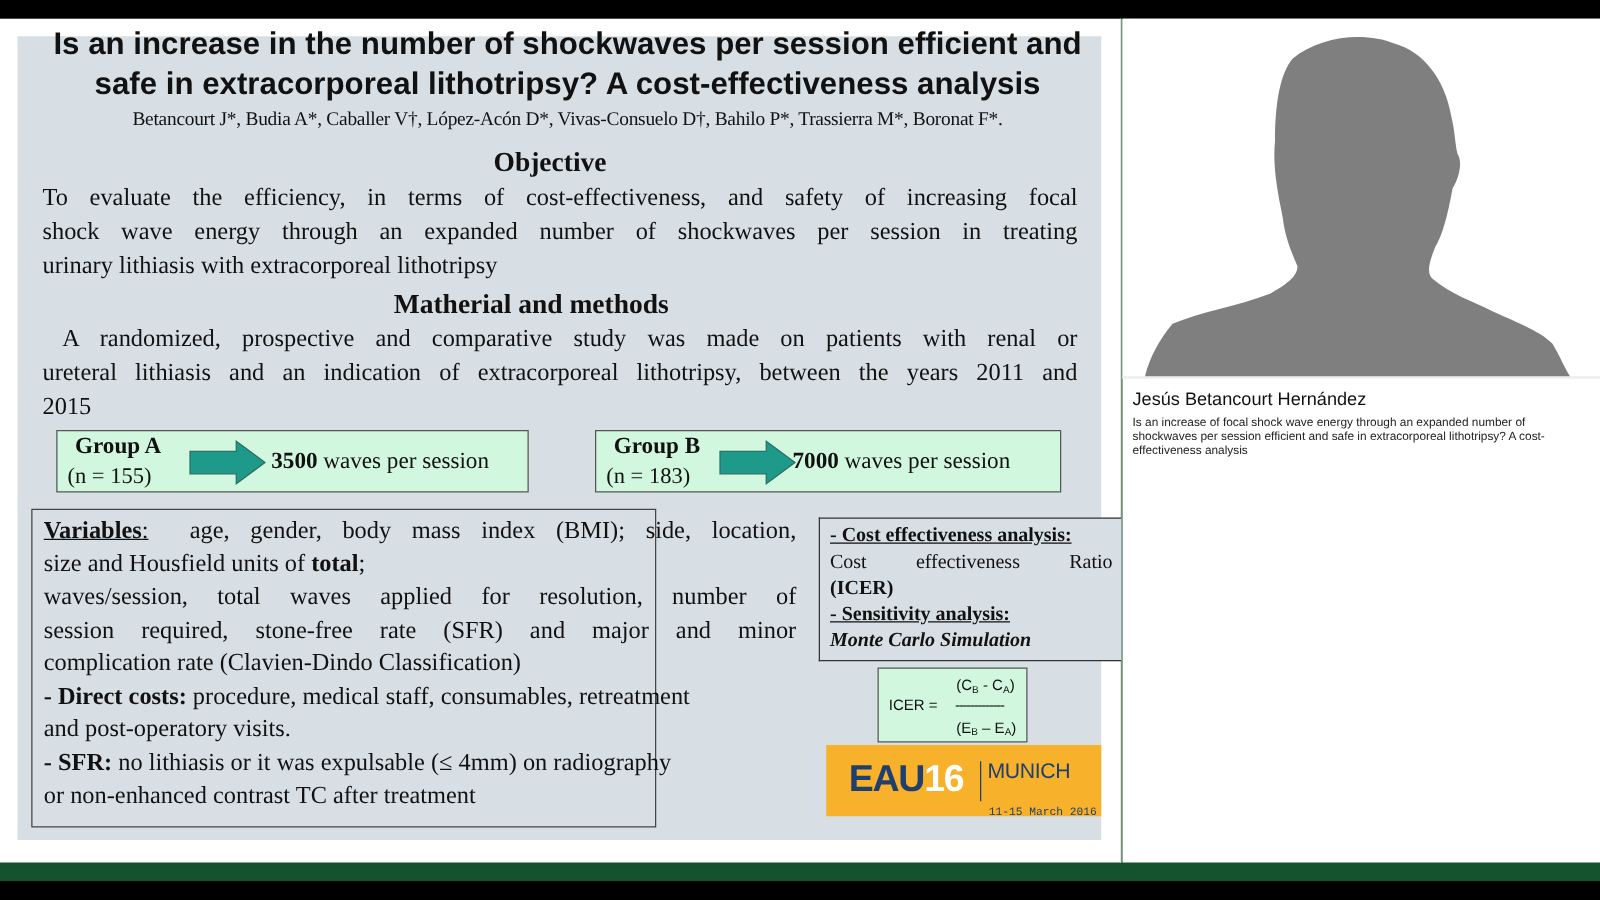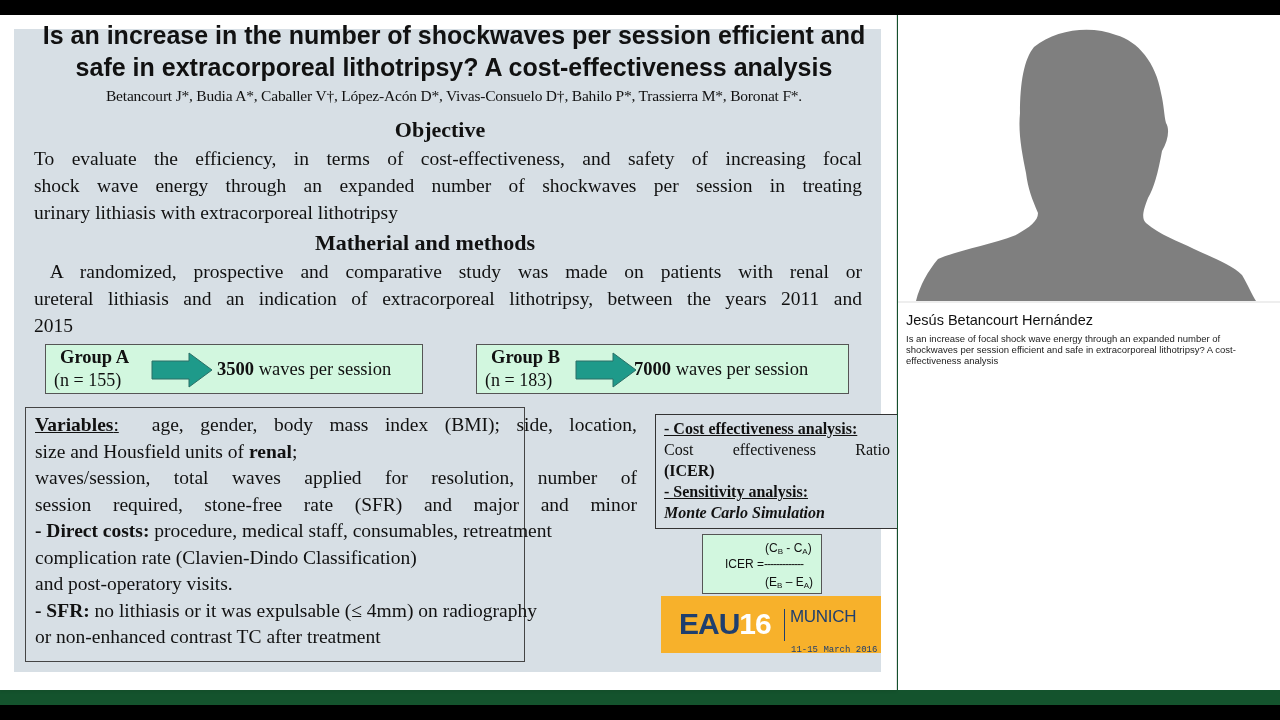--- a/index.html
+++ b/index.html
@@ -36,21 +36,21 @@
   .var-text .line { display: block; }
   .var-text .just { text-align: justify; text-align-last: justify; }
   .u-bold { font-weight: bold; text-decoration: underline; }
 
   .cea-box { position: absolute; left: 655px; top: 399px; width: 242px; height: 115px; border: 1px solid #333; border-right: none; background: #d7dfe5; }
   .cea-text { position: absolute; left: 8px; top: 3px; width: 226px; font-size: 16px; line-height: 21px; color: #111; }
   .cea-text .just { text-align-last: justify; text-align: justify; display: block; }
 
   .icer-box { position: absolute; left: 702px; top: 519px; width: 120px; height: 60px; background: #d2f7df; border: 1px solid #555;
               font-family: "Liberation Sans", sans-serif; font-size: 12px; color: #111; }
-  .icer-label { position: absolute; left: 22px; top: 22px; text-align: right; }
+  .icer-label { position: absolute; left: 8px; top: 22px; text-align: right; }
   .icer-num { position: absolute; left: 62px; top: 6px; }
   .icer-bar { position: absolute; left: 61px; top: 22px; letter-spacing: -1px; }
   .icer-den { position: absolute; left: 62px; top: 40px; }
   .icer-box sub { font-size: 8px; vertical-align: -2px; }
 
   .eau-banner { position: absolute; left: 661px; top: 581px; width: 220px; height: 57px; background: #f7b12b; }
   .eau-main { position: absolute; left: 18px; top: 11px; font-family: "Liberation Sans", sans-serif; font-weight: bold; font-size: 30px; letter-spacing: -1px; }
   .eau-main .eau { color: #1f3f6e; }
   .eau-main .yr { color: #fff; }
   .eau-sep { position: absolute; left: 123px; top: 13px; width: 1px; height: 32px; background: #1f3f6e; }
@@ -108,25 +108,25 @@
       <span class="group-n">(n = 183)</span>
       <svg class="arrow" style="left:98px; top:7px;" viewBox="0 0 62 36">
         <path d="M1 9 H38 V1 L61 18 L38 35 V27 H1 Z" fill="#1e9a8a" stroke="#2b6f66" stroke-width="1"></path>
       </svg>
       <span class="group-waves" style="left:157px; top:14px;"><b>7000</b><span> waves per session</span></span>
     </div>
 
     <div class="var-box">
       <div class="var-text">
         <span class="line just"><span class="u-bold">Variables</span><span style="text-decoration:underline">:</span><span style="white-space:pre">  age, gender, body mass index (BMI); side, location,</span></span>
-        <span class="line"><span>size and Housfield units of </span><b>renal</b><span>;</span></span>
+        <span class="line"><span>size and Housfield units of </span><b>total</b><span>;</span></span>
         <span class="line just">waves/session, total waves applied for resolution, number of</span>
         <span class="line just">session required, stone-free rate (SFR) and major and minor</span>
+        <span class="line">complication rate (Clavien-Dindo Classification)</span>
         <span class="line"><b>- Direct costs:</b><span> procedure, medical staff, consumables, retreatment</span></span>
-        <span class="line">complication rate (Clavien-Dindo Classification)</span>
         <span class="line">and post-operatory visits.</span>
         <span class="line"><b>- SFR:</b><span> no lithiasis or it was expulsable (≤ 4mm) on radiography</span></span>
         <span class="line">or non-enhanced contrast TC after treatment</span>
       </div>
     </div>
 
     <div class="cea-box">
       <div class="cea-text">
         <div class="u-bold">- Cost effectiveness analysis:</div>
         <span class="just">Cost effectiveness Ratio</span>

